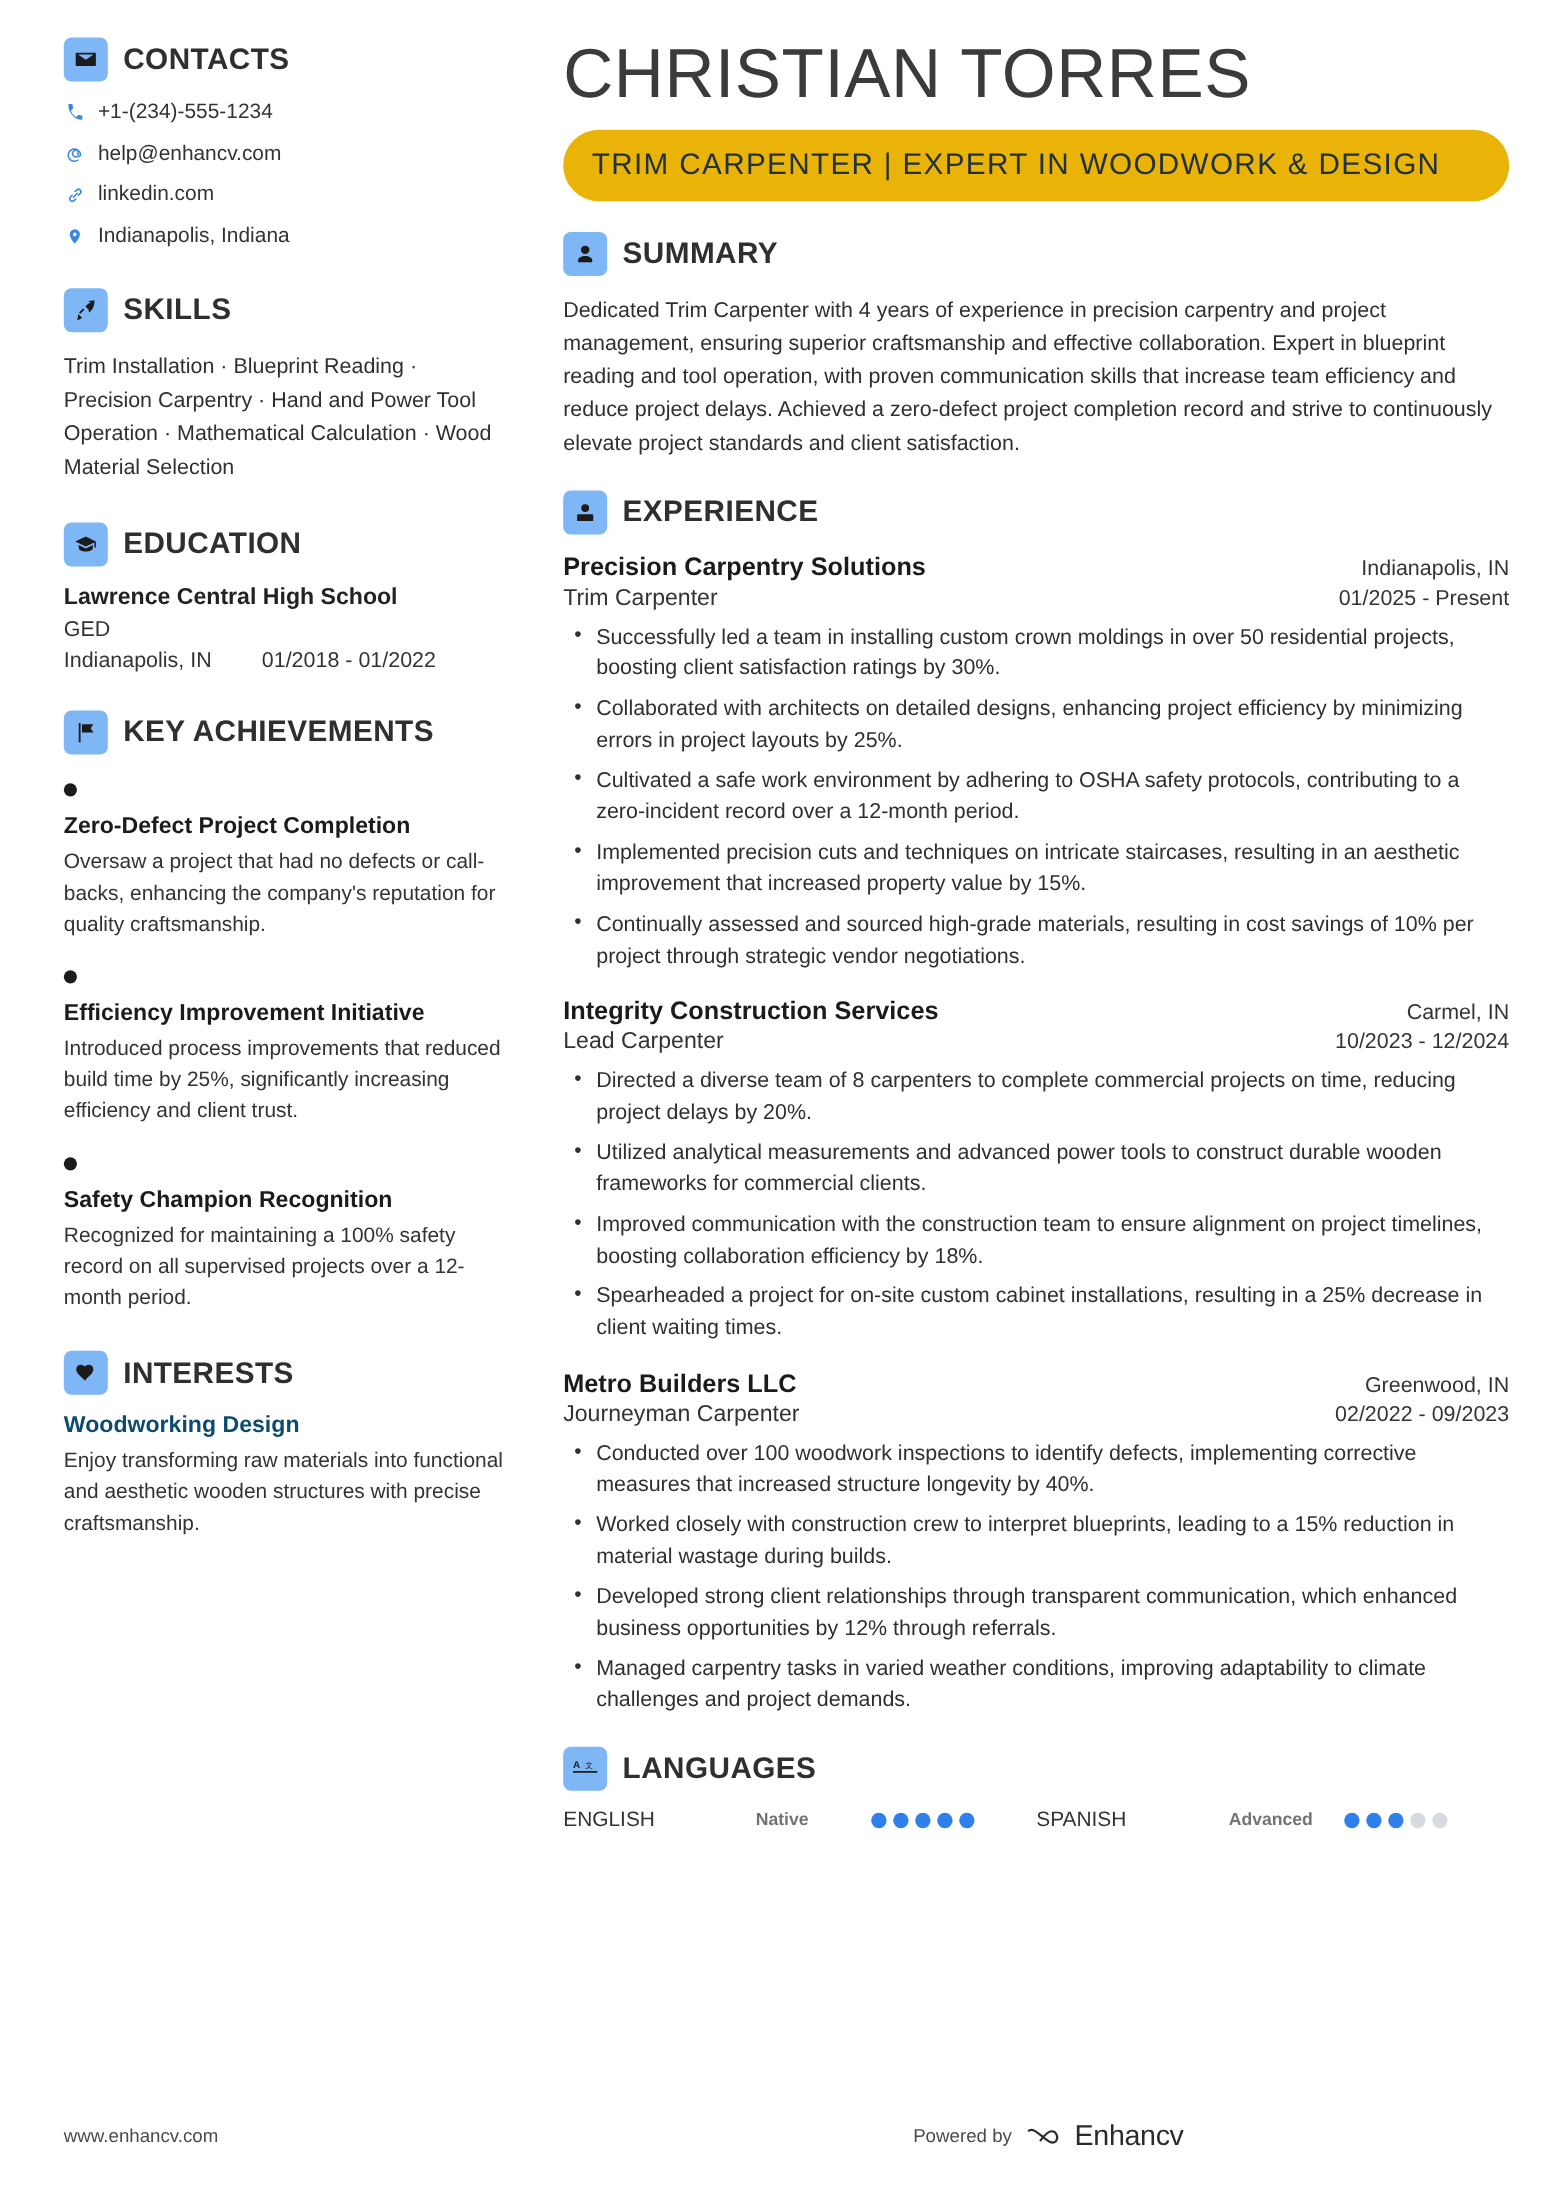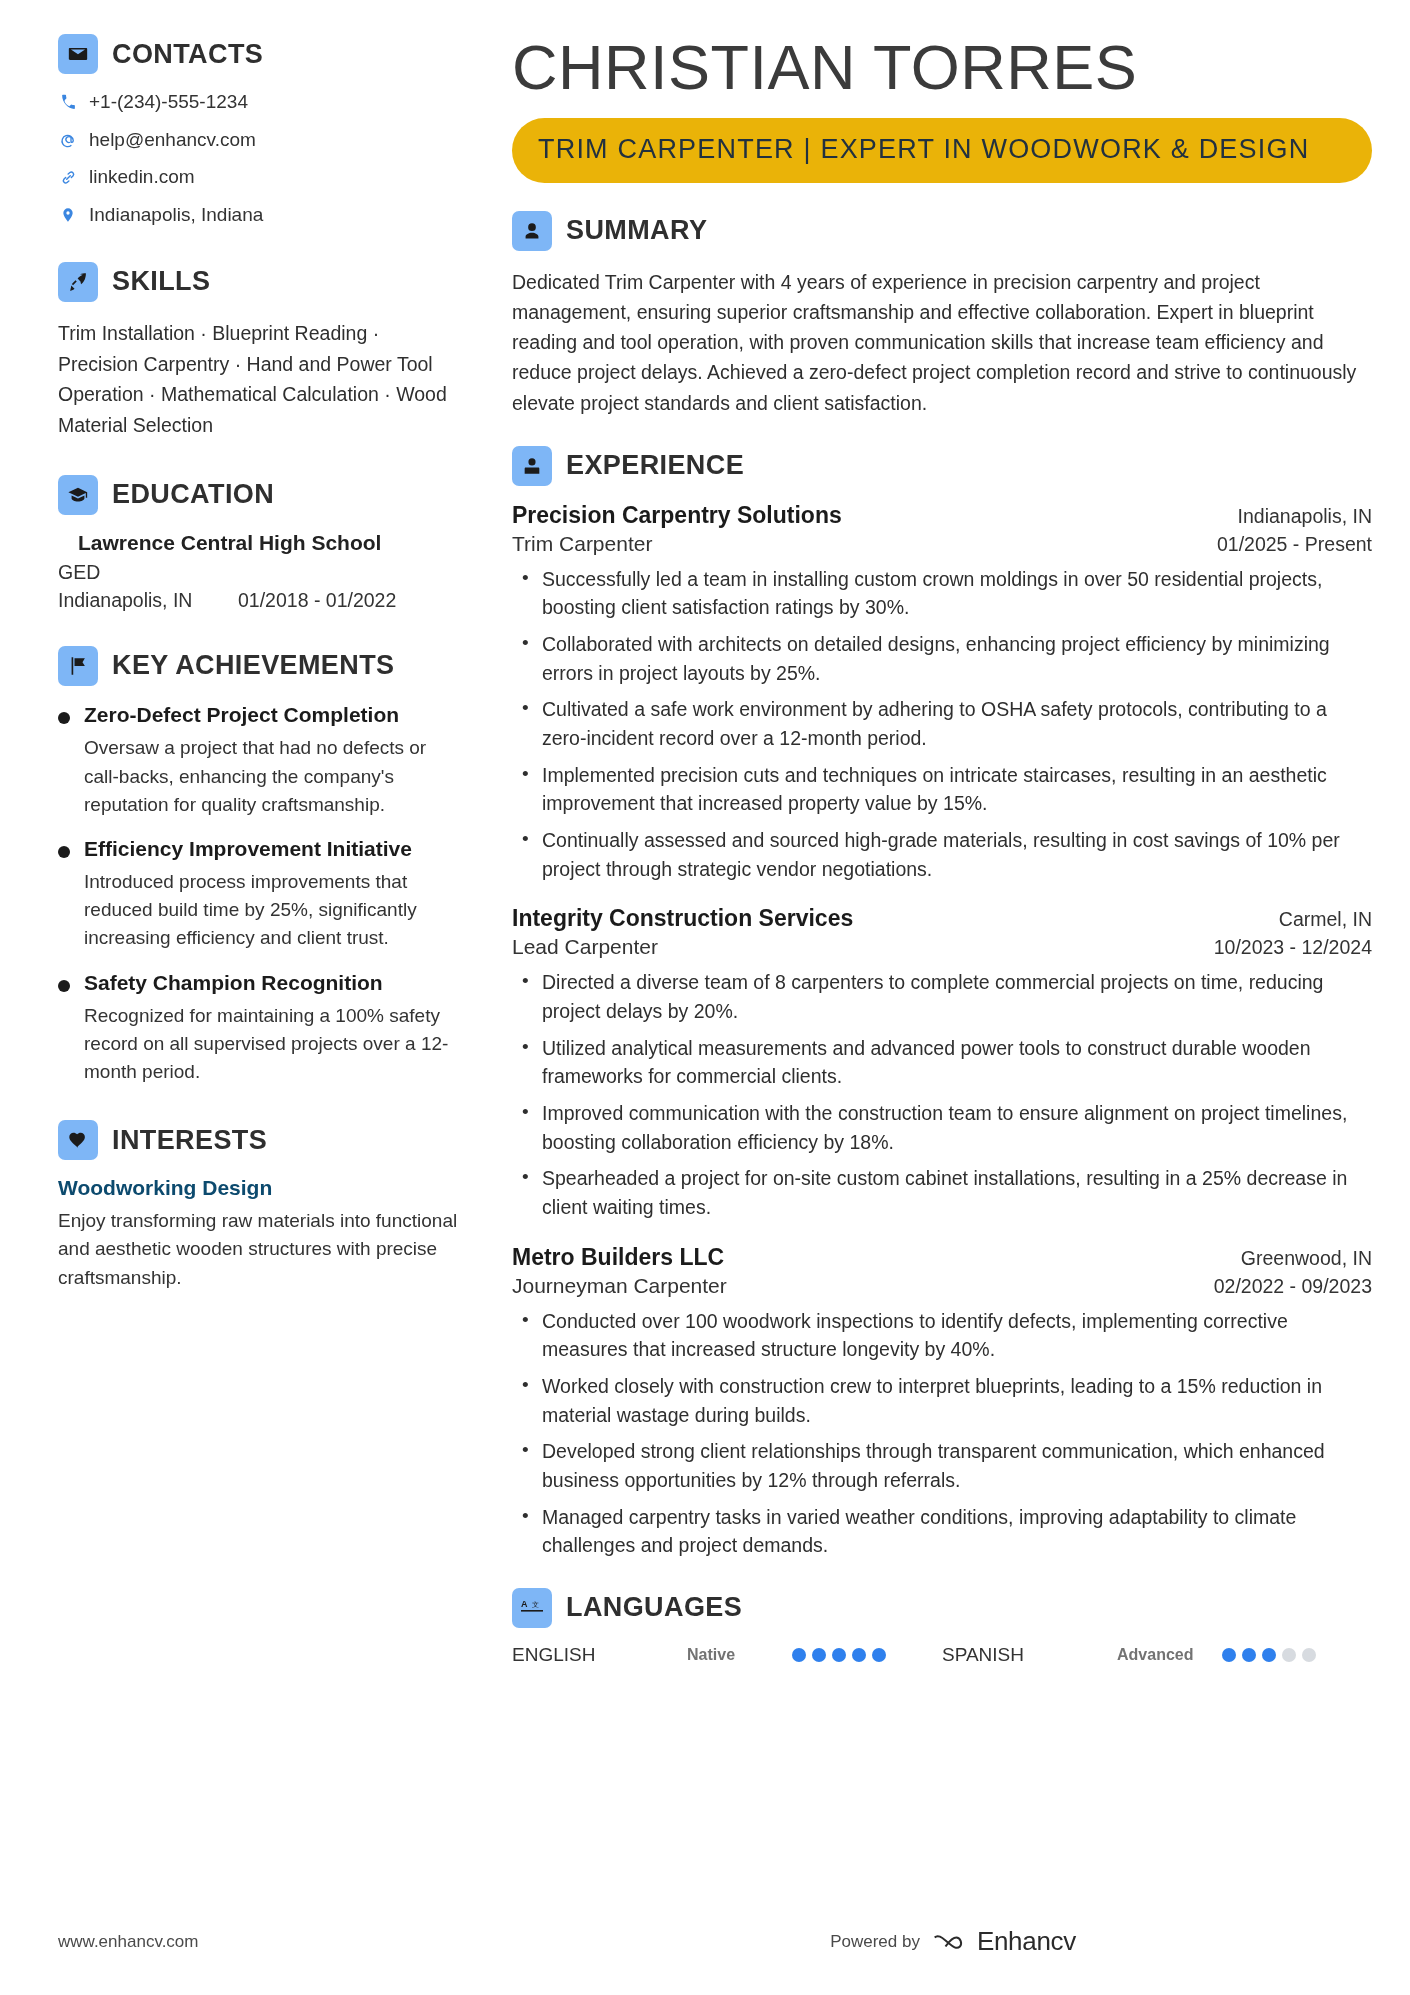--- a/index.html
+++ b/index.html
@@ -74,38 +74,38 @@
     font-size: 19.5px;
     line-height: 1.58;
     color: #2f2f2f;
   }
 
   .edu-school {
     font-size: 21px;
     font-weight: bold;
     color: #222;
     margin-bottom: 6px;
-    margin-left: 20px;
   }
   .edu-degree {
     font-size: 19.5px;
     color: #333;
     margin-bottom: 5px;
   }
   .edu-meta {
     display: flex;
     font-size: 19.5px;
     color: #333;
   }
   .edu-meta .loc { width: 180px; }
 
   .ach {
     display: flex;
     gap: 14px;
     margin-bottom: 17px;
+    flex-direction: column;
   }
   .ach-dot {
     flex: 0 0 12px;
     width: 12px; height: 12px;
     border-radius: 50%;
     background: #1b1b1b;
     margin-top: 10px;
   }
   .ach-title {
     font-size: 21px;

